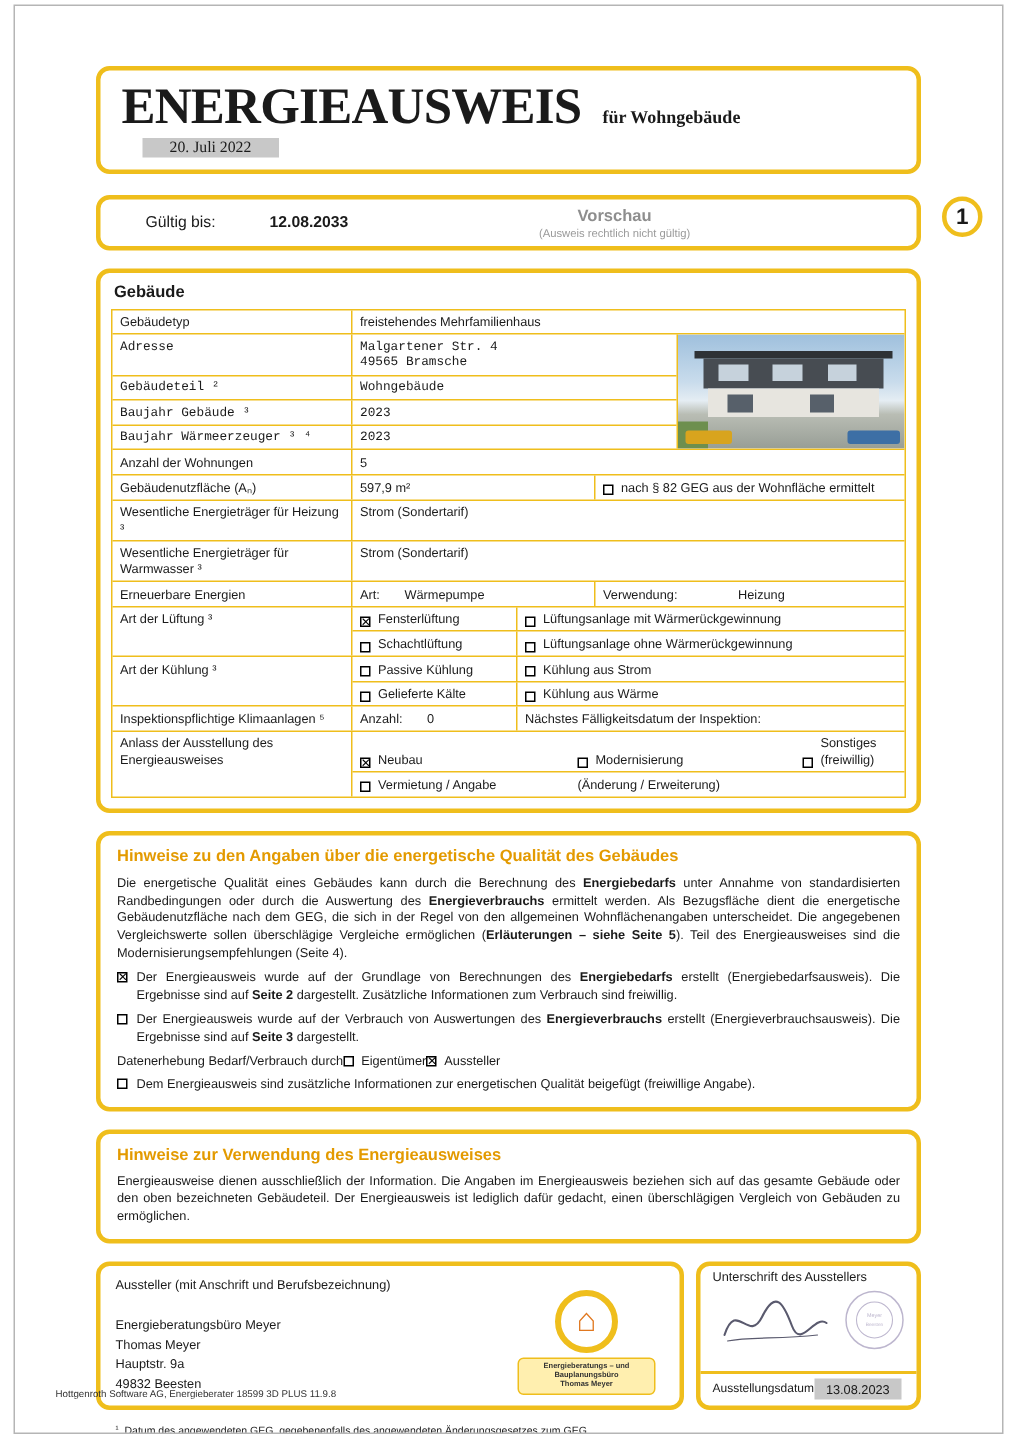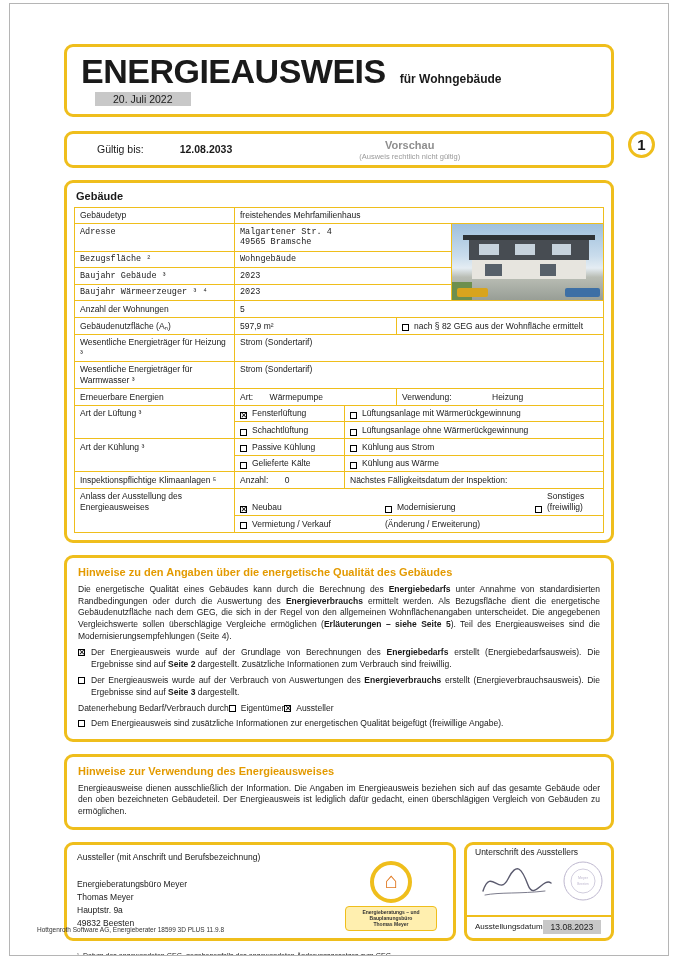--- a/index.html
+++ b/index.html
@@ -10,21 +10,21 @@
     --ink:#1a1a1a;
   }
   *{box-sizing:border-box;margin:0;padding:0;}
   html,body{width:678px;height:960px;background:#fff;font-family:"Liberation Sans",sans-serif;color:var(--ink);}
   .sheet{position:absolute;left:9px;top:3px;width:660px;height:953px;border:1px solid #b5b5b5;background:#fff;overflow:hidden;}
   .content{margin:0 54px;}
 
   .ybox{border:3px solid var(--gold);border-radius:9px;background:#fff;}
 
   
-  .header-box{margin-top:40px;padding:7px 14px 8px;}
+  .header-box{margin-top:40px;padding:7px 14px 8px;font-family:Liberation Serif, serif;}
   .title-row{display:flex;align-items:baseline;gap:14px;}
   .main-title{font-size:34px;font-weight:700;letter-spacing:-0.5px;line-height:1.05;}
   .title-suffix{font-size:12px;font-weight:700;}
   .law-row{display:flex;align-items:center;margin-top:2px;font-size:10.5px;}
   .gray-chip{display:inline-block;background:var(--graybox);padding:1px 18px;margin-left:14px;font-size:10.5px;}
 
   
   .validity-bar{margin-top:14px;height:37px;position:relative;display:flex;align-items:center;padding:0 30px;font-size:10.5px;}
   .v-date{font-weight:700;margin-left:36px;}
   .v-center{position:absolute;left:63%;top:5px;transform:translateX(-50%);text-align:center;}
@@ -144,21 +144,21 @@
         <div class="gsplit">
           <div class="gleft">
             <div class="grow">
               <div class="gcell glabel">Adresse</div>
               <div class="gcell gval">
                 <div>Malgartener Str. 4</div>
                 <div>49565 Bramsche</div>
               </div>
             </div>
             <div class="grow">
-              <div class="gcell glabel">Bezugsfläche ²</div>
+              <div class="gcell glabel">Gebäudeteil ²</div>
               <div class="gcell gval">Wohngebäude</div>
             </div>
             <div class="grow">
               <div class="gcell glabel">Baujahr Gebäude ³</div>
               <div class="gcell gval">2023</div>
             </div>
             <div class="grow">
               <div class="gcell glabel">Baujahr Wärmeerzeuger ³ ⁴</div>
               <div class="gcell gval">2023</div>
             </div>
@@ -289,21 +289,21 @@
                 <span>Modernisierung</span>
               </div>
               <div class="opt acol3">
                 <span class="cb"></span>
                 <span>Sonstiges (freiwillig)</span>
               </div>
             </div>
             <div class="subrow">
               <div class="opt acol1">
                 <span class="cb"></span>
-                <span>Vermietung / Verkauf</span>
+                <span>Vermietung / Angabe</span>
               </div>
               <div class="opt acol2">
                 <span>(Änderung / Erweiterung)</span>
               </div>
               <div class="opt acol3"></div>
             </div>
           </div>
         </div>
 
       </div>

